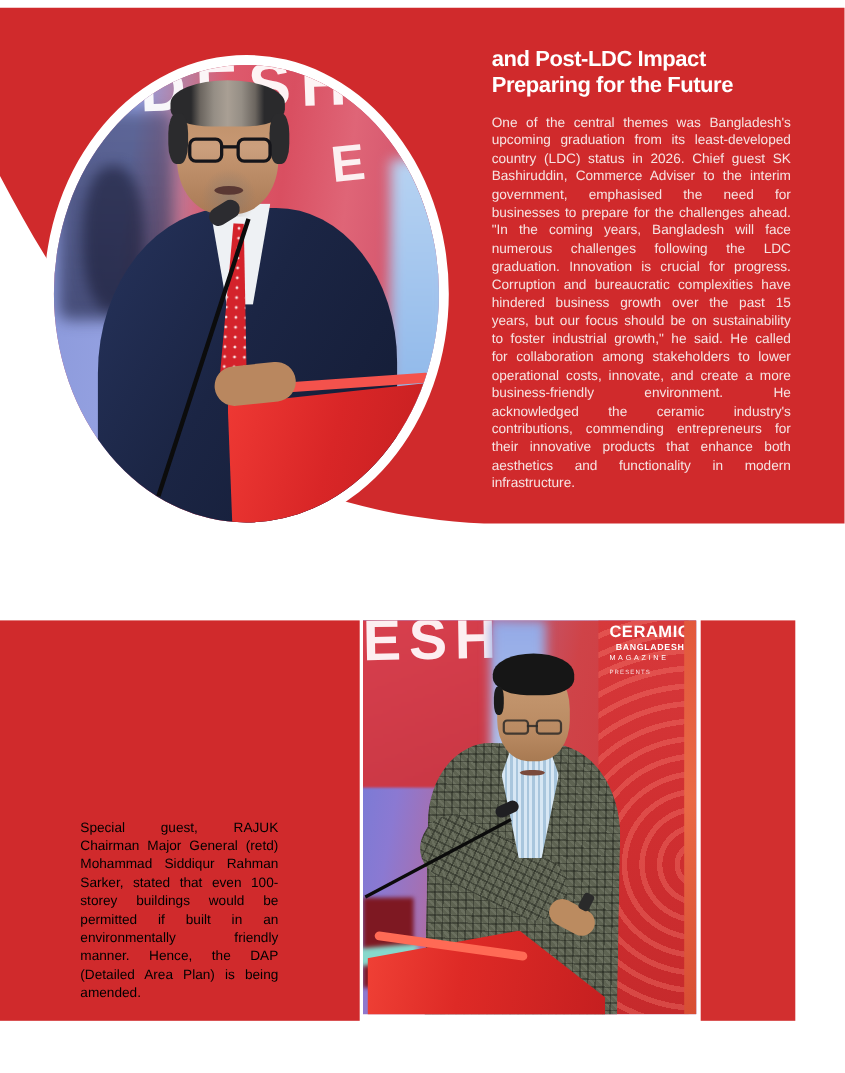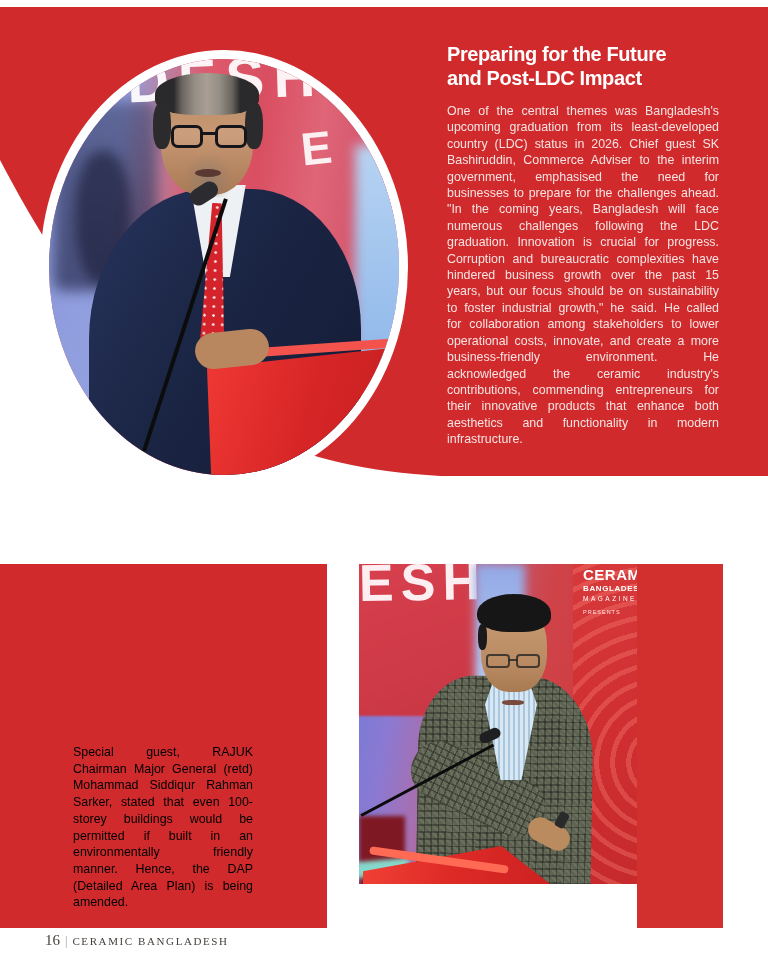--- a/index.html
+++ b/index.html
@@ -79,41 +79,41 @@
   .article p { font-size:12.4px; line-height:16.4px; color:#f6e3e2;
     text-align:justify; word-spacing:1px; }
 
   
   .callout-panel { position:absolute; left:0; top:564px; width:327px; height:364px; background:#d02a2c; }
   .callout-text { position:absolute; left:73px; top:744px; width:180px;
     font-size:12.4px; line-height:16.7px; color:#000000; text-align:justify; word-spacing:1px; }
   .right-strip { position:absolute; left:637px; top:564px; width:86px; height:364px; background:#d22f2f; }
 
   
-  .bottom-photo { position:absolute; left:330px; top:564px; width:303px; height:320px;
-    overflow:hidden; background:#9c6fae;margin-left:29px; }
+  .bottom-photo { position:absolute; left:330px; top:564px; width:303px; height:358px;
+    overflow:hidden; background:#9c6fae; }
   .bottom-photo > div, .bottom-photo > span { position:absolute; }
   .bp-bg { inset:0;
     background:linear-gradient(100deg,#6f7cd8 0%,#8b79d2 16%,#a86fae 28%,#c05a72 40%,#cf4348 55%,#cc3336 100%); }
   .bp-redpanel { left:-6px; top:-4px; width:124px; height:156px;
     background:linear-gradient(160deg,#d8404e,#c93744); filter:blur(1px); }
   .bp-esh { left:0px; top:-12px; font-size:52px; font-weight:700; letter-spacing:7px;
     color:rgba(255,248,250,.95); transform:rotate(-1deg); white-space:nowrap; }
   .bp-ne { left:14px; top:84px; font-size:36px; font-weight:700; letter-spacing:14px;
     color:rgba(245,238,245,.92); white-space:nowrap; }
   .bp-bluecol { left:116px; top:0; width:50px; height:100%;
     background:linear-gradient(180deg,#93a9e6 0%,#b9cff2 45%,#7fd0e8 78%,#9fd8ea 100%);
     filter:blur(5px); }
   .bp-pillar { left:214px; top:0; width:82px; height:100%;
     background:linear-gradient(180deg,#d7393b 0%,#d02f31 50%,#c62a2c 100%); }
   .bp-rings { left:214px; top:0; width:82px; height:100%; opacity:.55;
     background:repeating-radial-gradient(circle at 110% 62%, rgba(255,140,125,.55) 0 5px, rgba(255,140,125,0) 5px 16px); }
   .bp-pillar-text { left:224px; top:2px; width:74px; color:#ffffff; line-height:1.15; }
   .bp-pl1 { display:block; font-size:15px; font-weight:700; letter-spacing:.5px; }
-  .bp-pl2 { display:block; font-size:8px; font-weight:700; letter-spacing:.6px; margin-top:1px; }
+  .bp-pl2 { display:block; font-size:8px; font-weight:700; letter-spacing:.6px; margin-top:1px;text-align:center; }
   .bp-pl3 { display:block; font-size:6.5px; letter-spacing:2.5px; margin-top:2px; }
   .bp-pl4 { display:block; font-size:5.5px; letter-spacing:1px; opacity:.85; margin-top:6px; }
   .bp-sliver { right:0; top:0; width:11px; height:100%;
     background:linear-gradient(180deg,#e2583c,#ea6a46 45%,#d84e33); }
   .bp-darkcorner { left:0; top:252px; width:46px; height:82px; background:#7e1822; filter:blur(2px); }
   .bp-teal { left:-4px; top:296px; width:54px; height:16px; background:#86d8cc;
     filter:blur(2px); transform:rotate(-5deg); }
   .plaid { background-color:#5e6352;
     background-image:
       repeating-linear-gradient(0deg, rgba(25,28,22,.4) 0 1.5px, transparent 1.5px 7px),
@@ -186,22 +186,22 @@
     <div class="tp-mouth"></div>
     <div class="tp-mic-arm"></div>
     <div class="tp-podium"></div>
     <div class="tp-podium-edge"></div>
     <div class="tp-hands"></div>
     <div class="tp-mic-head"></div>
   </div>
 
   <div class="article">
     <h1>
+      <span>and Post-LDC Impact</span>
       <span>Preparing for the Future</span>
-      <span>and Post-LDC Impact</span>
     </h1>
     <p>One of the central themes was Bangladesh's upcoming graduation from its least-developed country (LDC) status in 2026. Chief guest SK Bashiruddin, Commerce Adviser to the interim government, emphasised the need for businesses to prepare for the challenges ahead. "In the coming years, Bangladesh will face numerous challenges following the LDC graduation. Innovation is crucial for progress. Corruption and bureaucratic complexities have hindered business growth over the past 15 years, but our focus should be on sustainability to foster industrial growth," he said. He called for collaboration among stakeholders to lower operational costs, innovate, and create a more business-friendly environment. He acknowledged the ceramic industry's contributions, commending entrepreneurs for their innovative products that enhance both aesthetics and functionality in modern infrastructure.</p>
   </div>
 
   <div class="callout-panel"></div>
   <p class="callout-text">Special guest, RAJUK Chairman Major General (retd) Mohammad Siddiqur Rahman Sarker, stated that even 100-storey buildings would be permitted if built in an environmentally friendly manner. Hence, the DAP (Detailed Area Plan) is being amended.</p>
 
   <div class="bottom-photo">
     <div class="bp-bg"></div>
     <div class="bp-redpanel"></div>
@@ -231,17 +231,14 @@
     <div class="bp-podium"></div>
     <div class="bp-podium-edge"></div>
     <div class="bp-hand"></div>
     <div class="bp-watch"></div>
     <div class="bp-mic-arm"></div>
     <div class="bp-mic-head"></div>
   </div>
 
   <div class="right-strip"></div>
 
-  <div class="footer">
-    <span class="num">16</span><span class="sep">|</span><span class="mag">CERAMIC BANGLADESH</span>
-  </div>
 
 </div>
 
 </body></html>

